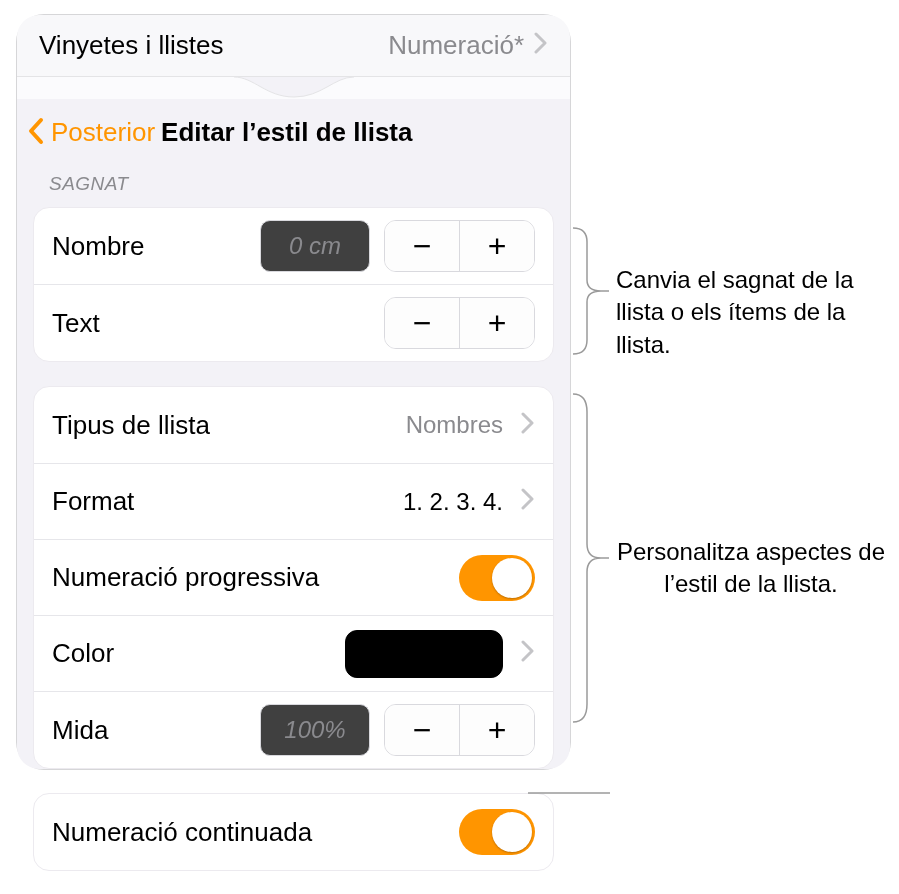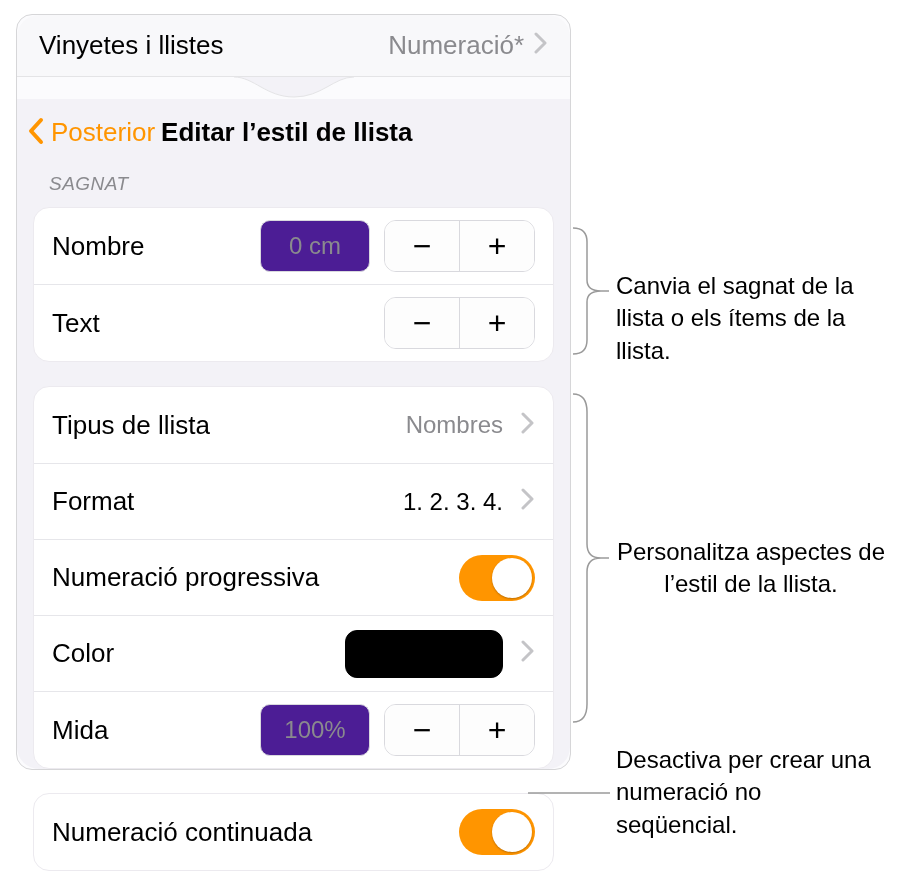--- a/index.html
+++ b/index.html
@@ -15,21 +15,21 @@
     width: 899px;
     height: 894px;
   }
   .panel-wrap {
     position: absolute;
     left: 16px;
     top: 14px;
     width: 555px;
     height: 756px;
     border: 1px solid #d6d6d8;
-    border-radius: 16px;
+    border-radius: 28px;
     background: #fbfbfd;
     overflow: visible;
   }
   
   .header-bar {
     height: 62px;
     border-bottom: 1px solid #e4e4e6;
     display: flex;
     align-items: center;
     padding: 0 22px 0 22px;
@@ -128,27 +128,28 @@
     font-size: 24px;
   }
   .row-chevron { color: #c4c4c7; margin-left: 4px; }
 
   
   .value-pill {
     min-width: 110px;
     height: 52px;
     border: 1px solid #d9d9de;
     border-radius: 10px;
-    background: #4c1d95;
+    background: #404040;
     color: #8a8a8e;
     display: flex;
     align-items: center;
     justify-content: center;
     font-size: 24px;
     padding: 0 14px;
+    font-style: italic;
   }
 
   .stepper {
     display: inline-flex;
     height: 52px;
     border: 1px solid #d9d9de;
     border-radius: 12px;
     overflow: hidden;
   }
   .stepper-btn {
@@ -351,24 +352,21 @@
     </svg>
   </div>
 
   <div class="bracket" style="left:528px; top:791px;">
     <svg width="82" height="4">
       <line x1="0" y1="2" x2="82" y2="2"></line>
     </svg>
   </div>
 
   <div class="callouts">
-    <div class="callout" style="top:270px;">
+    <div class="callout" style="top:264px;">
       <p>Canvia el sagnat de la llista o els ítems de la llista.</p>
     </div>
     <div class="callout" style="top:536px;text-align:center;">
       <p>Personalitza aspectes de l’estil de la llista.</p>
     </div>
-    <div class="callout" style="top:744px;">
-      <p>Desactiva per crear una numeració no seqüencial.</p>
-    </div>
   </div>
 
 </div>
 
 </body></html>

